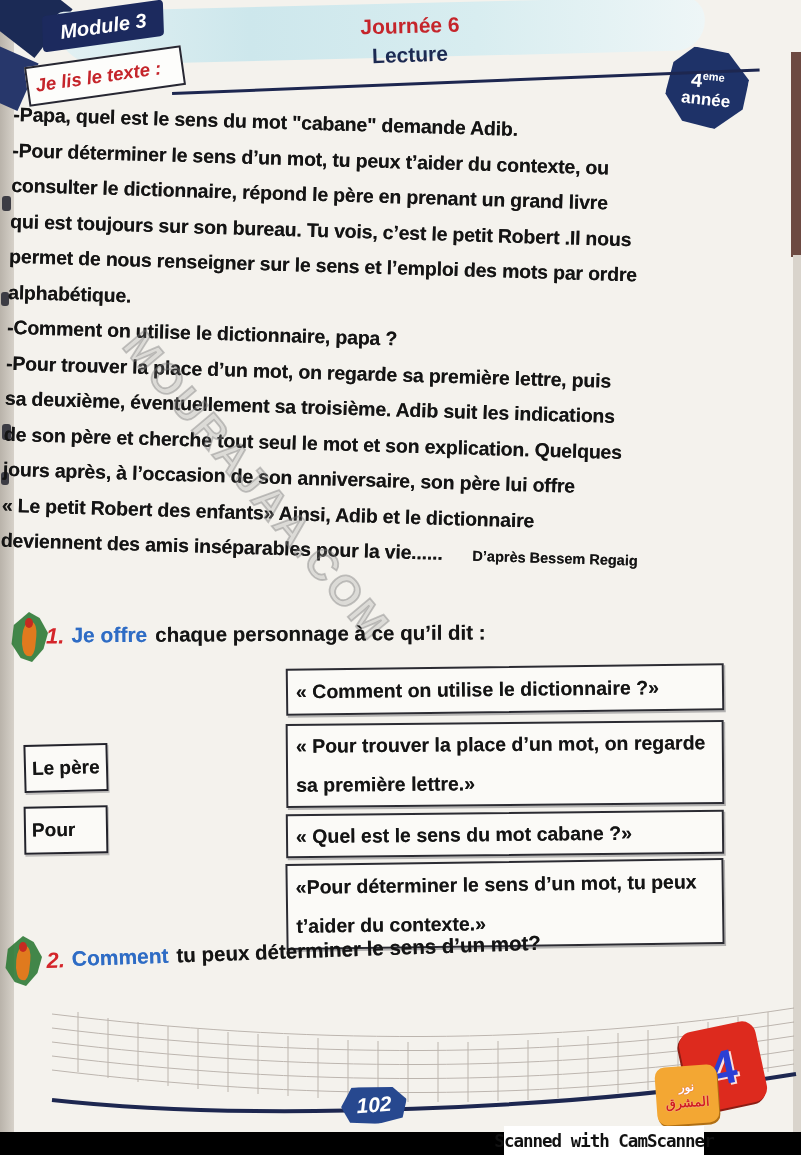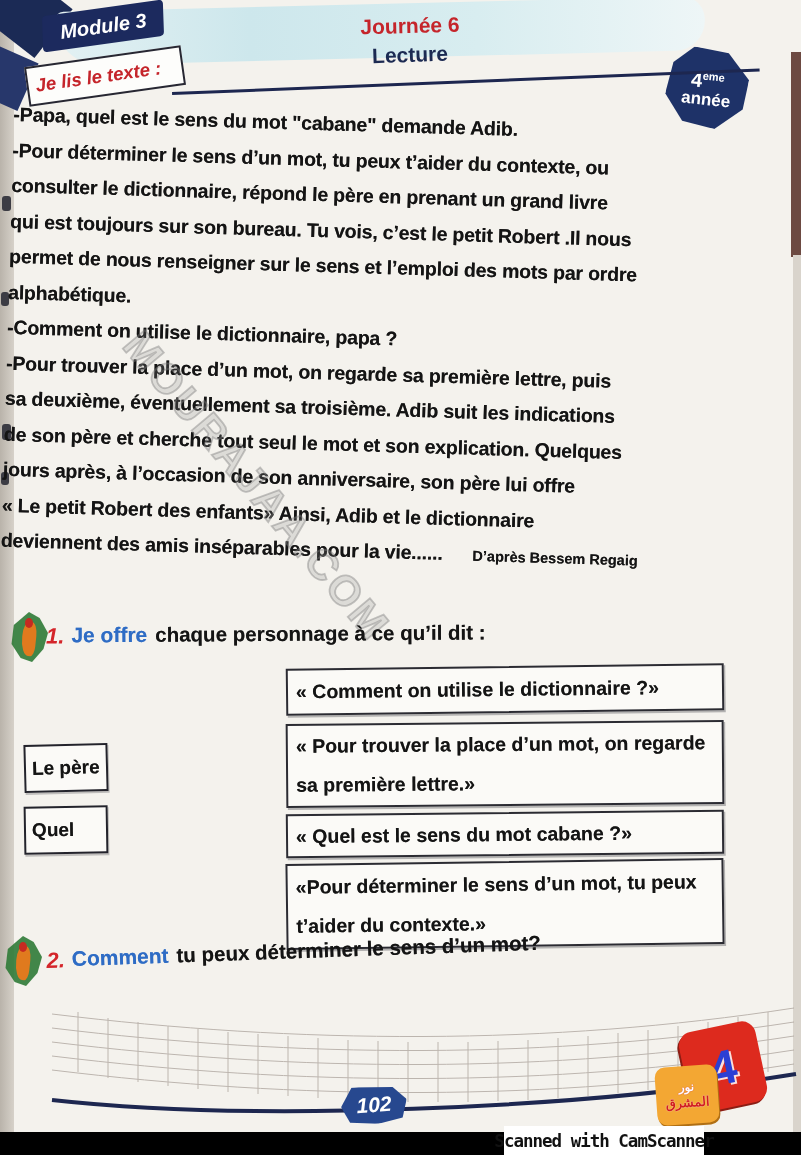--- a/index.html
+++ b/index.html
@@ -144,21 +144,21 @@
   <div class="q-row q1">
     <span class="num">1.</span>
     <span class="verb">Je offre</span>
     <span class="rest">chaque personnage à ce qu’il dit :</span>
   </div>
 
   <div class="char-box cb1">
     <span>Le père</span>
   </div>
   <div class="char-box cb2">
-    <span>Quel</span>
+    <span>Pour</span>
   </div>
   <div class="quote-box qb1">
     <span>« Comment on utilise le dictionnaire ?»</span>
   </div>
   <div class="quote-box qb2">
     <span>« Pour trouver la place d’un mot, on regarde sa première lettre.»</span>
   </div>
   <div class="quote-box qb3">
     <span>« Quel est le sens du mot cabane ?»</span>
   </div>

